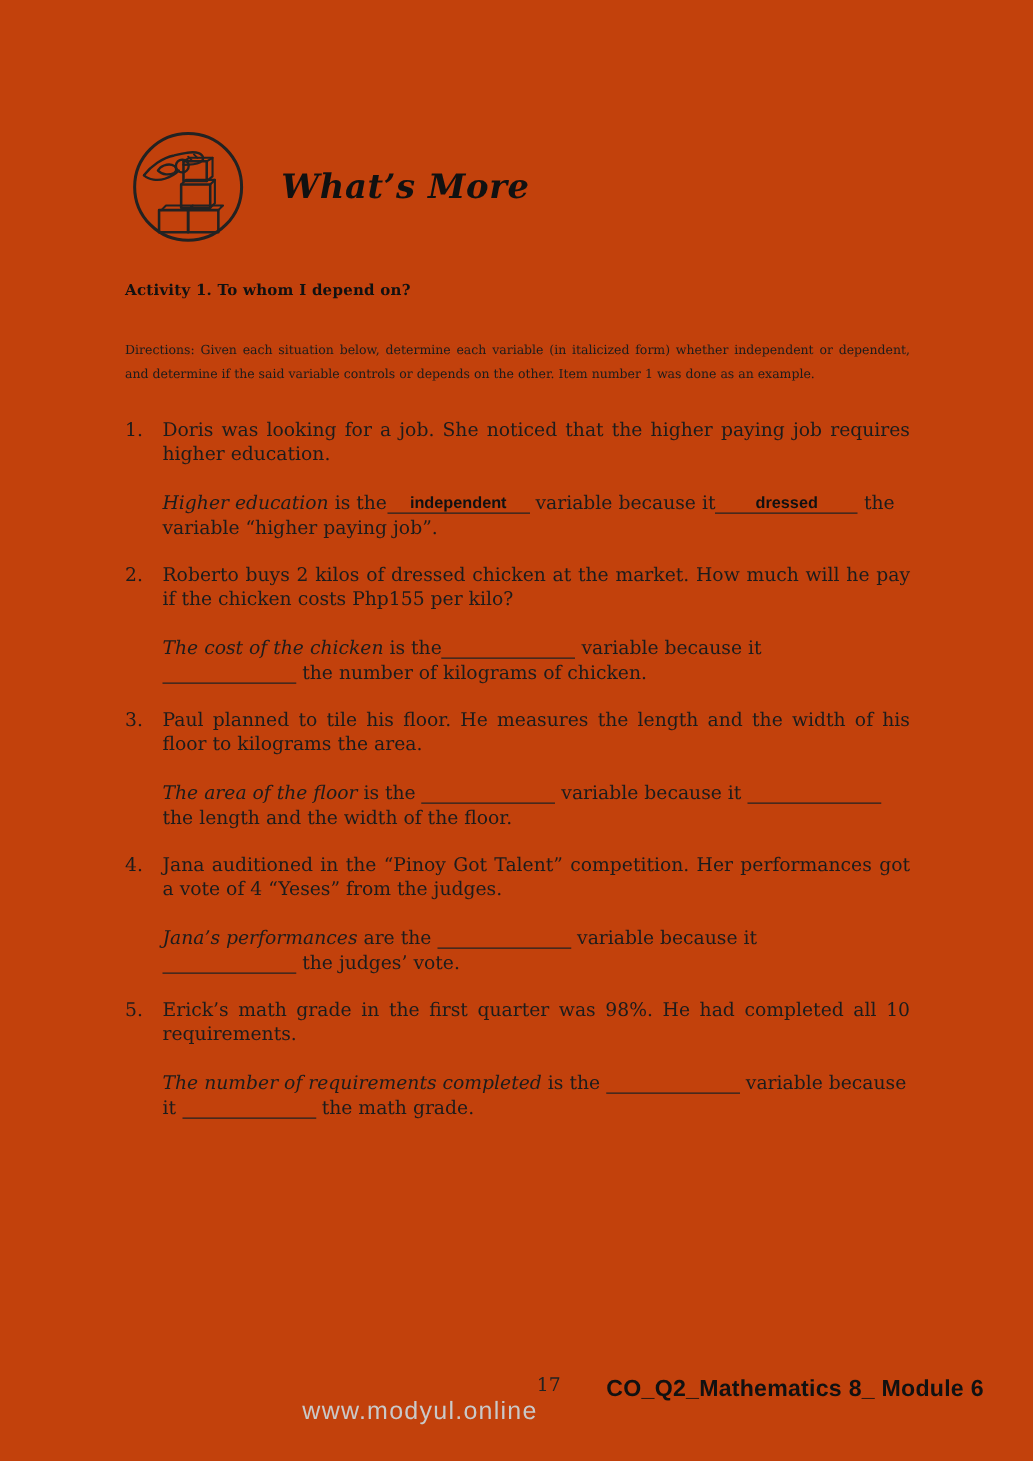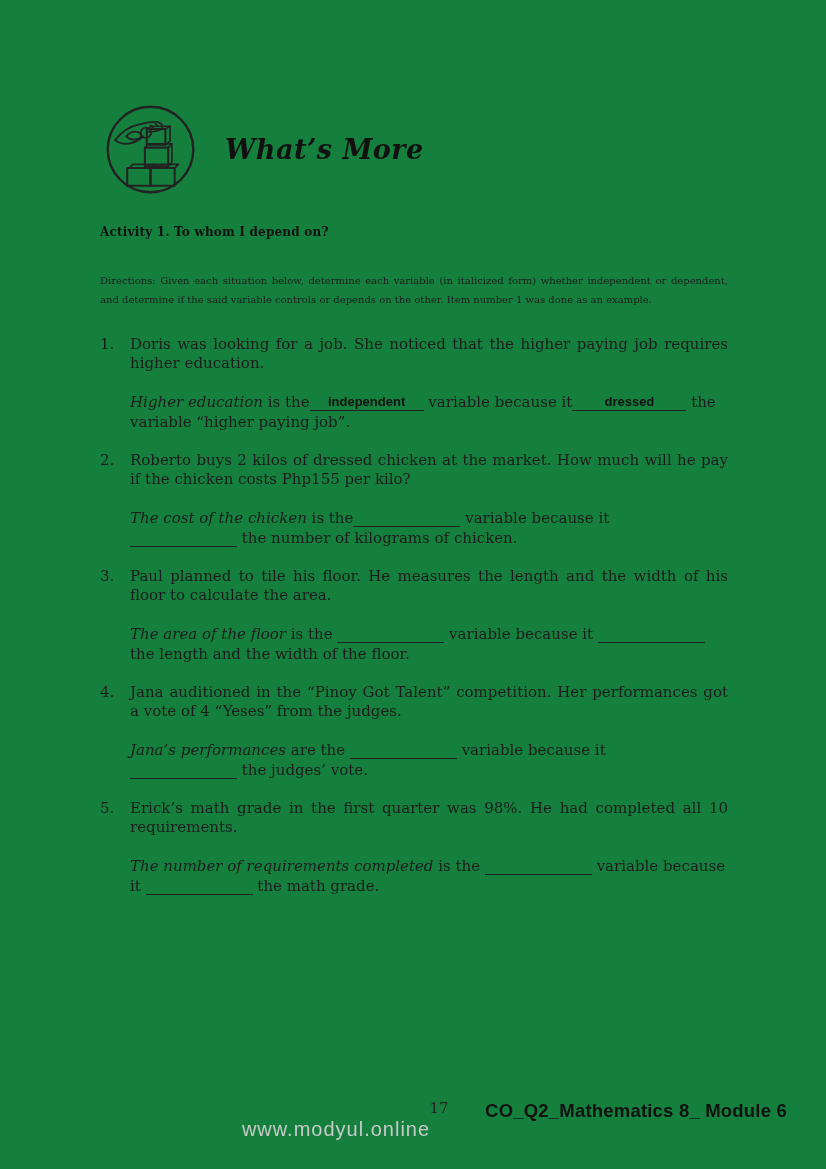--- a/index.html
+++ b/index.html
@@ -1,20 +1,20 @@
 <!DOCTYPE html>
 <html><head>
 <meta charset="utf-8">
 <style>
   html,body { margin:0; padding:0; background:#e8e8e8; }
   .page {
     position:relative;
     width:826px; height:1169px;
     margin:0 auto;
-    background:#15803d;
+    background:#c2410c;
     font-family:"DejaVu Serif", serif;
     color:#1c1c1c;
     overflow:hidden;
   }
 
   
   .header-row {
     position:absolute; top:103px; left:104px;
     display:flex; align-items:center;
   }
@@ -131,21 +131,21 @@
         <p class="item-situation">Doris was looking for a job. She noticed that the higher paying job requires higher education.</p>
         <p class="item-answer"><span class="it">Higher education</span><span> is the</span><span class="blank answered"><span class="blank-answer">independent</span></span><span> variable because it</span><span class="blank answered"><span class="blank-answer">dressed</span></span><span> the</span><br><span>variable “higher paying job”.</span></p>
       </div>
       <div class="item">
         <span class="item-number">2.</span>
         <p class="item-situation">Roberto buys 2 kilos of dressed chicken at the market. How much will he pay if the chicken costs Php155 per kilo?</p>
         <p class="item-answer"><span class="it">The cost of the chicken</span><span> is the</span><span class="blank"><span class="blank-answer">&nbsp;</span></span><span> variable because it</span><br><span class="blank"><span class="blank-answer">&nbsp;</span></span><span> the number of kilograms of chicken.</span></p>
       </div>
       <div class="item">
         <span class="item-number">3.</span>
-        <p class="item-situation">Paul planned to tile his floor. He measures the length and the width of his floor to calculate the area.</p>
+        <p class="item-situation">Paul planned to tile his floor. He measures the length and the width of his floor to kilograms the area.</p>
         <p class="item-answer"><span class="it">The area of the floor</span><span> is the </span><span class="blank"><span class="blank-answer">&nbsp;</span></span><span> variable because it </span><span class="blank"><span class="blank-answer">&nbsp;</span></span><br><span>the length and the width of the floor.</span></p>
       </div>
       <div class="item">
         <span class="item-number">4.</span>
         <p class="item-situation">Jana auditioned in the “Pinoy Got Talent” competition. Her performances got a vote of 4 “Yeses” from the judges.</p>
         <p class="item-answer"><span class="it">Jana’s performances</span><span> are the </span><span class="blank"><span class="blank-answer">&nbsp;</span></span><span> variable because it</span><br><span class="blank"><span class="blank-answer">&nbsp;</span></span><span> the judges’ vote.</span></p>
       </div>
       <div class="item">
         <span class="item-number">5.</span>
         <p class="item-situation">Erick’s math grade in the first quarter was 98%. He had completed all 10 requirements.</p>

